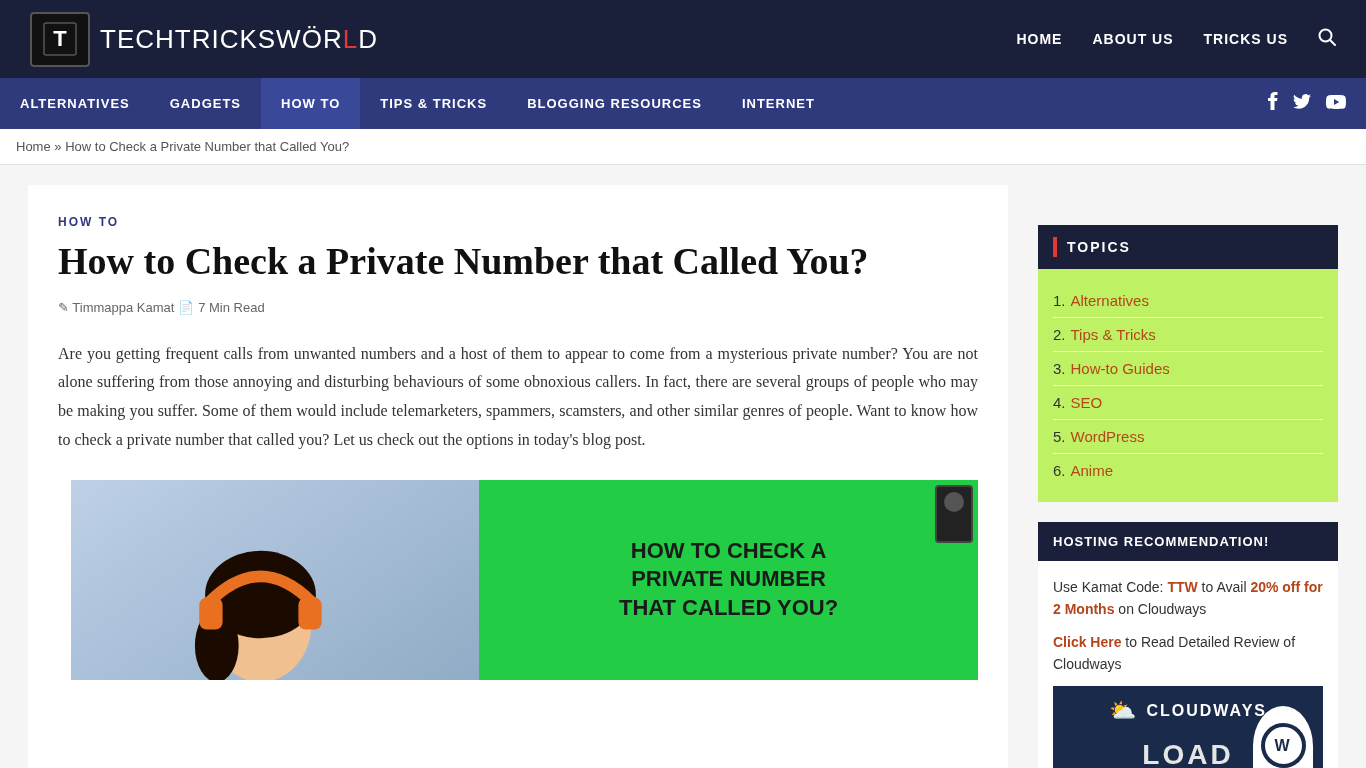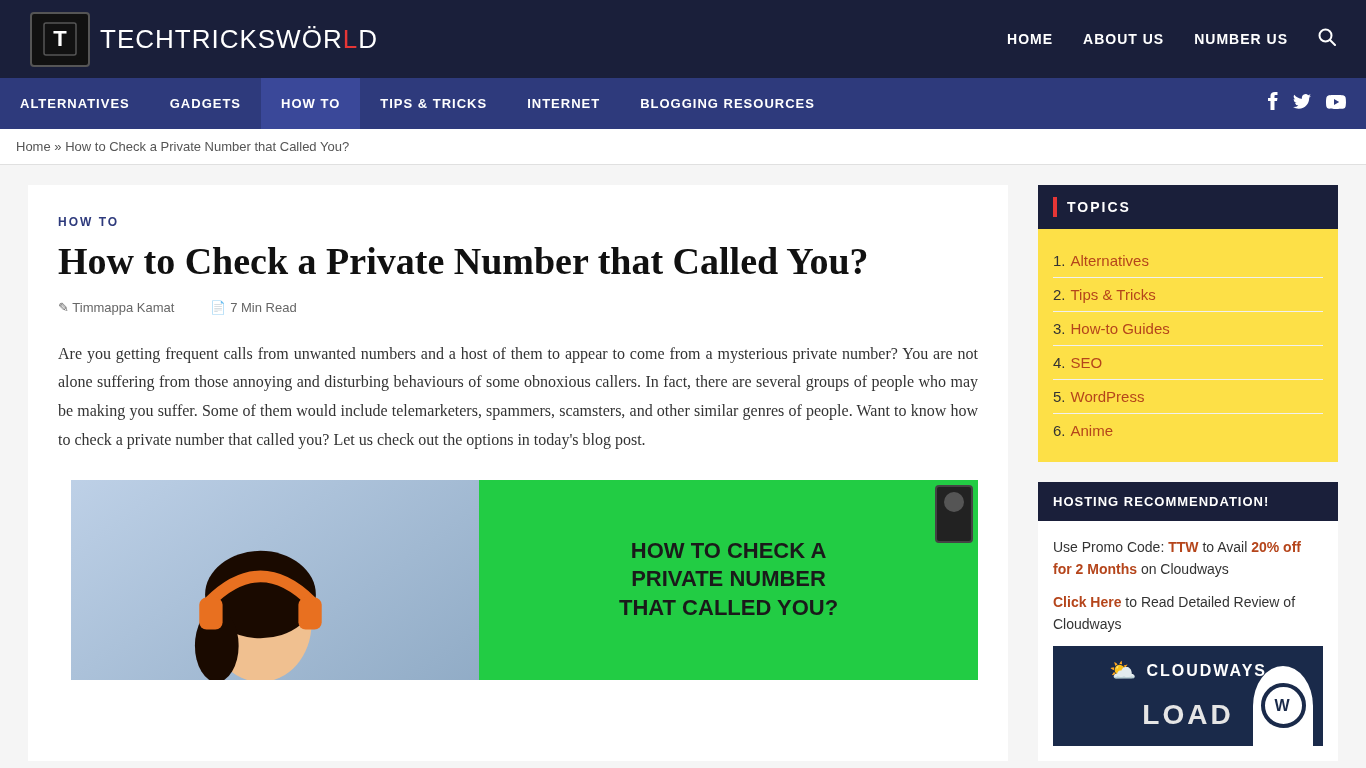--- a/index.html
+++ b/index.html
@@ -142,21 +142,21 @@
       font-size: 38px;
       font-weight: 800;
       color: #111;
       line-height: 1.2;
       margin-bottom: 15px;
       font-family: Georgia, serif;
     }
     .article-meta {
       display: flex;
       align-items: center;
-      gap: 36px;
+      gap: 4px;
       color: #666;
       font-family: Arial, sans-serif;
       font-size: 13px;
       margin-bottom: 25px;
     }
     .article-meta .author::before { content: '✎ '; }
     .article-meta .read-time::before { content: '📄 '; }
     .article-body {
       font-size: 16px;
       line-height: 1.8;
@@ -201,22 +201,23 @@
     }
 
     
     .sidebar {
       width: 300px;
       flex-shrink: 0;
     }
 
     
     .widget {
-      background: #fde047;
+      background: #bef264;
       margin-bottom: 20px;
+      margin-top: 40px;
     }
     .widget-header {
       background: #1a1f3a;
       color: white;
       font-family: Arial, sans-serif;
       font-size: 14px;
       font-weight: 700;
       letter-spacing: 2px;
       padding: 12px 15px;
       display: flex;
@@ -344,38 +345,38 @@
         <text x="20" y="27" text-anchor="middle" fill="white" font-size="22" font-family="Arial" font-weight="bold">T</text>
       </svg>
     </div>
     <div class="logo-text">
       TECHTRICKSWÖR<span class="globe">L</span>D
     </div>
   </a>
   <nav class="header-nav">
     <a href="#">HOME</a>
     <a href="#">ABOUT US</a>
-    <a href="#">NUMBER US</a>
+    <a href="#">TRICKS US</a>
     <button class="search-icon-btn">
       <svg width="18" height="18" viewBox="0 0 18 18" fill="none">
         <circle cx="7.5" cy="7.5" r="6" stroke="white" stroke-width="2"></circle>
         <line x1="12" y1="12" x2="17" y2="17" stroke="white" stroke-width="2" stroke-linecap="round"></line>
       </svg>
     </button>
   </nav>
 </header>
 
 <nav class="subnav">
   <div class="subnav-links">
     <a href="#">ALTERNATIVES</a>
     <a href="#">GADGETS</a>
     <a href="#" class="active">HOW TO</a>
     <a href="#">TIPS &amp; TRICKS</a>
+    <a href="#">BLOGGING RESOURCES</a>
     <a href="#">INTERNET</a>
-    <a href="#">BLOGGING RESOURCES</a>
   </div>
   <div class="subnav-social">
     <a href="#">
       <svg width="10" height="18" viewBox="0 0 10 18" fill="white">
           <path d="M6.5 6V4c0-.8.2-1 1-1h2V0H7C4 0 2.5 1.5 2.5 4v2H0v3h2.5V18h4V9H9l.5-3H6.5z"></path>
         </svg>
     </a>
     <a href="#">
       <svg width="18" height="15" viewBox="0 0 18 15" fill="white">
           <path d="M18 1.7a7.4 7.4 0 01-2.1.6A3.7 3.7 0 0017.5.3a7.4 7.4 0 01-2.3.9A3.7 3.7 0 009 4.7 10.5 10.5 0 011.3.7a3.7 3.7 0 001.1 4.9 3.7 3.7 0 01-1.7-.5v.1a3.7 3.7 0 003 3.6 3.7 3.7 0 01-1.7.1 3.7 3.7 0 003.4 2.6A7.4 7.4 0 010 13a10.5 10.5 0 005.7 1.7c6.8 0 10.5-5.6 10.5-10.5v-.5A7.5 7.5 0 0018 1.7z"></path>
@@ -481,21 +482,21 @@
           <span class="topic-num">6.</span>
           <a href="#" class="topic-link">Anime</a>
         </div>
       </div>
     </div>
 
     <div class="hosting-widget">
       <div class="hosting-header">HOSTING RECOMMENDATION!</div>
       <div class="hosting-body">
         <p>
-          <span>Use Promo Code: </span><span class="hosting-promo-code">TTW</span><span> to Avail </span><span class="hosting-highlight">20% off for 2 Months</span><span> on Cloudways</span>
+          <span>Use Kamat Code: </span><span class="hosting-promo-code">TTW</span><span> to Avail </span><span class="hosting-highlight">20% off for 2 Months</span><span> on Cloudways</span>
         </p>
         <p style="margin-top:10px;">
           <a href="#" class="hosting-link">Click Here</a><span> to Read Detailed Review of Cloudways</span>
         </p>
 
         <div class="hosting-banner">
           <div class="hosting-banner-logo">
             <div class="cloudways-logo">
               <span class="cloud-icon">⛅</span>
               <span>CLOUDWAYS</span>

